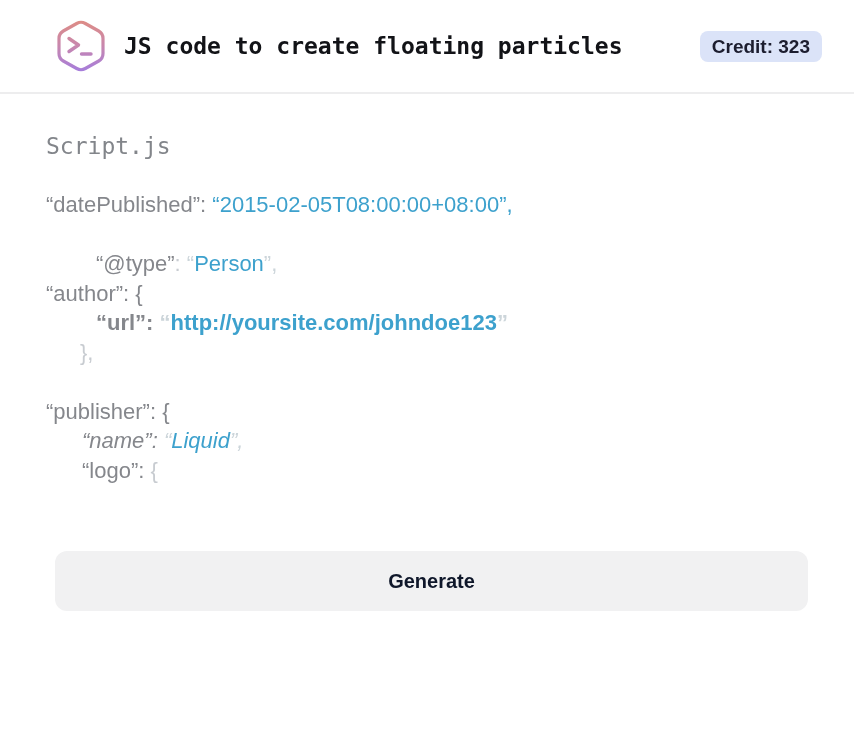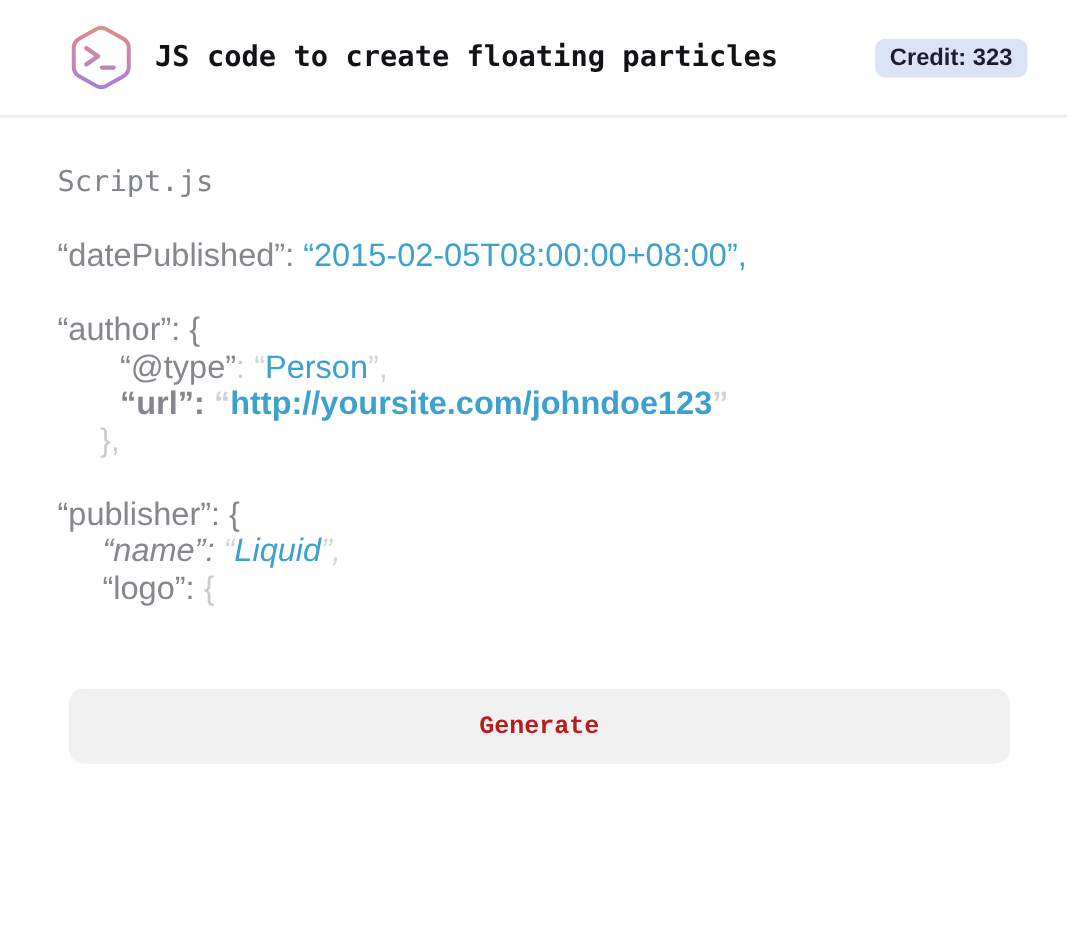--- a/index.html
+++ b/index.html
@@ -35,41 +35,41 @@
     white-space:nowrap;
   }
   .main { padding:38px 46px 0 46px;border-radius:21px; }
   .filename {
     font-family:"DejaVu Sans Mono", monospace;
     font-size:23px;
     color:#82858a;
     line-height:28px;
     margin-bottom:30px;
   }
-  .code { font-size:26px; }
+  .code { font-size:22px; }
   .code-line {
     line-height:29.5px;
     min-height:29.5px;
     white-space:pre;
   }
   .tok-k { color:var(--tok-key,#85878c); }
   .tok-p { color:var(--tok-punct,#c8ccd1); }
   .tok-v { color:var(--tok-value,#3da1cd); }
   .tok-q { color:var(--tok-quote,#ccd5da); }
   .generate {
     display:block;
     width:calc(100% - 9px);
     margin:66px 0 0 9px;
     height:60px;
     border:none;
     border-radius:12px;
     background:var(--button-bg,#f1f1f2);
-    font-family:Liberation Mono, monospace;
+    font-family:Liberation Sans, sans-serif;
     font-size:20px; font-weight:700;
-    color:#b91c1c;
+    color:#0f172a;
     cursor:pointer;
   }
 </style>
 </head>
 <body>
 
 <header class="header">
   <span>
     <svg class="logo" viewBox="0 0 58 58" fill="none" xmlns="http://www.w3.org/2000/svg">
       <defs>
@@ -86,22 +86,22 @@
   </span>
   <h1 class="title">JS code to create floating particles</h1>
   <div class="badge">Credit: 323</div>
 </header>
 
 <main class="main">
   <div class="filename">Script.js</div>
   <div class="code">
       <div class="code-line"><span class="tok-k">“datePublished”: </span><span class="tok-v">“2015-02-05T08:00:00+08:00”,</span></div>
       <div class="code-line"></div>
+      <div class="code-line" style="padding-left: 50px;"><span class="tok-k">“@type”</span><span class="tok-p">: </span><span class="tok-q">“</span><span class="tok-v">Person</span><span class="tok-q">”,</span></div>
       <div class="code-line"><span class="tok-k">“author”: {</span></div>
-      <div class="code-line" style="padding-left: 50px;"><span class="tok-k">“@type”</span><span class="tok-p">: </span><span class="tok-q">“</span><span class="tok-v">Person</span><span class="tok-q">”,</span></div>
       <div class="code-line" style="padding-left: 50px; font-weight: bold;"><span class="tok-k">“url”: </span><span class="tok-q">“</span><span class="tok-v">http://yoursite.com/johndoe123</span><span class="tok-q">”</span></div>
       <div class="code-line" style="padding-left: 34px;"><span class="tok-p">},</span></div>
       <div class="code-line"></div>
       <div class="code-line"><span class="tok-k">“publisher”: {</span></div>
       <div class="code-line" style="padding-left: 36px; font-style: italic;"><span class="tok-k">“name”: </span><span class="tok-q">“</span><span class="tok-v">Liquid</span><span class="tok-q">”,</span></div>
       <div class="code-line" style="padding-left: 36px;"><span class="tok-k">“logo”: </span><span class="tok-p">{</span></div>
     </div>
   <button class="generate">Generate</button>
 </main>
 

